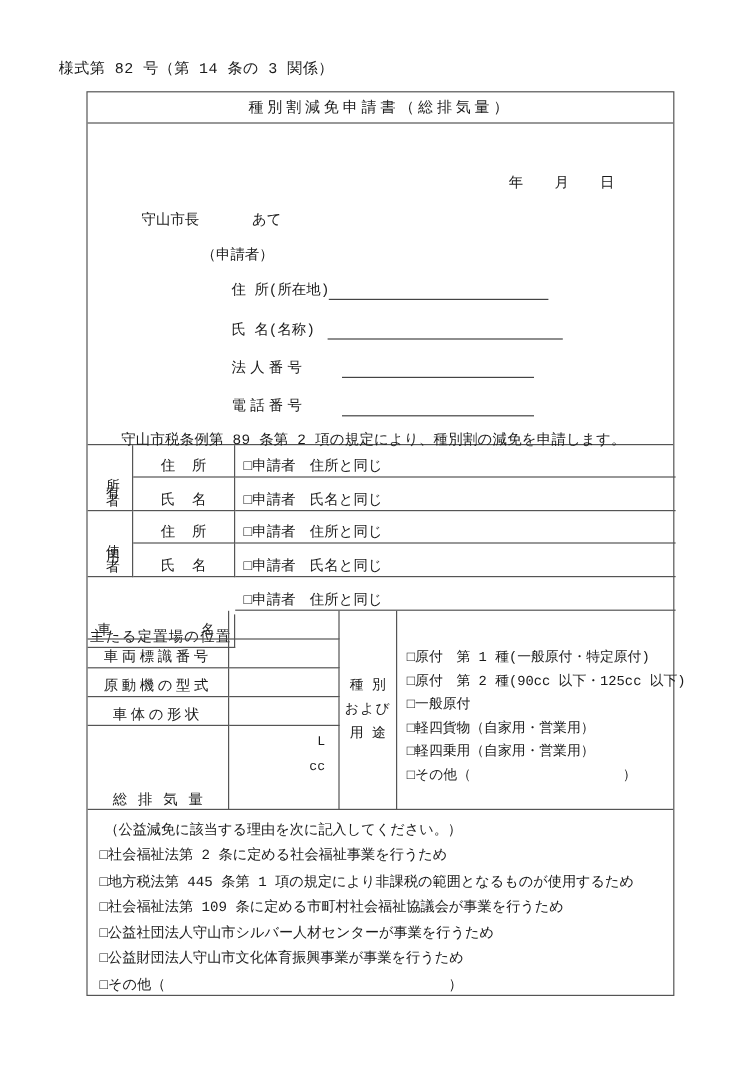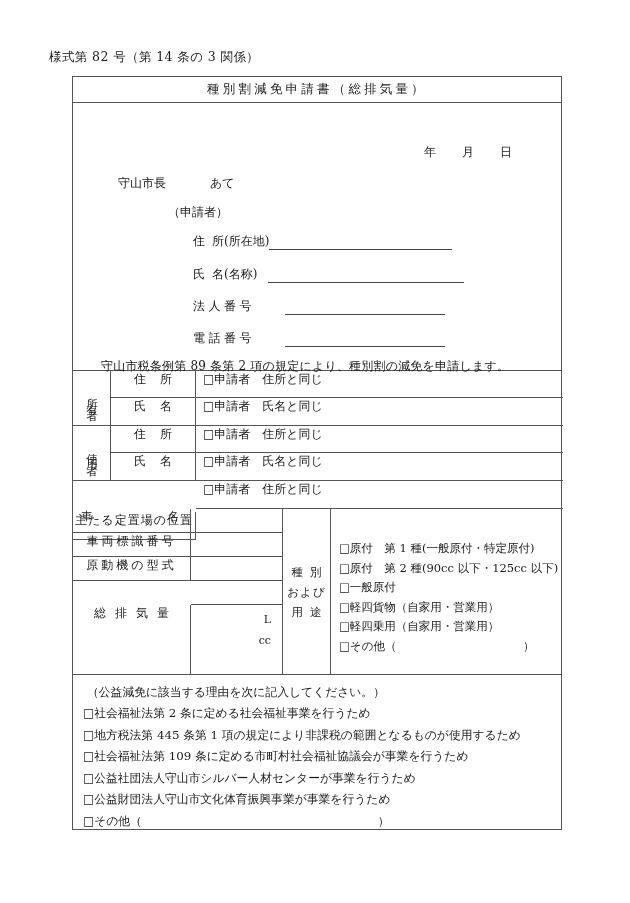--- a/index.html
+++ b/index.html
@@ -14,20 +14,21 @@
     font-family: "DejaVu Serif", "Liberation Serif", serif;
     color: #1a1a1a;
     overflow: hidden;
   }
 
   .page {
     position: absolute;
     left: 0; top: 0;
     width: 630px;
     height: 903px;
+    font-family: Liberation Mono, monospace;
   }
 
   
   .form-no {
     position: absolute;
     left: 49px;
     top: 49px;
     font-size: 12.5px;
     letter-spacing: 0.4px;
     white-space: nowrap;
@@ -132,21 +133,21 @@
     top: 255px;
     font-size: 12px;
     white-space: nowrap;
     letter-spacing: 0.2px;
   }
   .cell {
     position: absolute;
     box-sizing: border-box;
     font-size: 12px;
     display: flex;
-    align-items: flex-start;
+    align-items: flex-end;
   }
   .bb { border-bottom: 1px solid #555; }
   .br { border-right: 1px solid #555; }
 
   .vert-label {
     writing-mode: vertical-rl;
     text-orientation: upright;
     letter-spacing: 6px;
     font-size: 11.5px;
     justify-content: center;
@@ -352,20 +353,23 @@
       <div class="cell br bb" style="left:0;top:24px;width:118px;height:24px;justify-content:center;letter-spacing:3px;">
         <span>車両標識番号</span>
       </div>
       <div class="cell br bb" style="left:118px;top:24px;width:92px;height:24px;"></div>
 
       <div class="cell br bb" style="left:0;top:48px;width:118px;height:24px;justify-content:center;letter-spacing:3px;">
         <span>原動機の型式</span>
       </div>
       <div class="cell br bb" style="left:118px;top:48px;width:92px;height:24px;"></div>
 
+      <div class="cell br bb" style="left:0;top:72px;width:118px;height:24px;justify-content:center;letter-spacing:3px;">
+        <span>車体の形状</span>
+      </div>
       <div class="cell br bb" style="left:118px;top:72px;width:92px;height:24px;"></div>
 
       <div class="cell br" style="left:0;top:96px;width:118px;height:70px;justify-content:center;letter-spacing:9px;padding-left:9px;">
         <span>総排気量</span>
       </div>
       <div class="cell br" style="left:118px;top:96px;width:92px;height:70px;">
         <span class="disp-units" style="top:8px;">L</span>
         <span class="disp-units" style="top:29px;">cc</span>
       </div>
 

